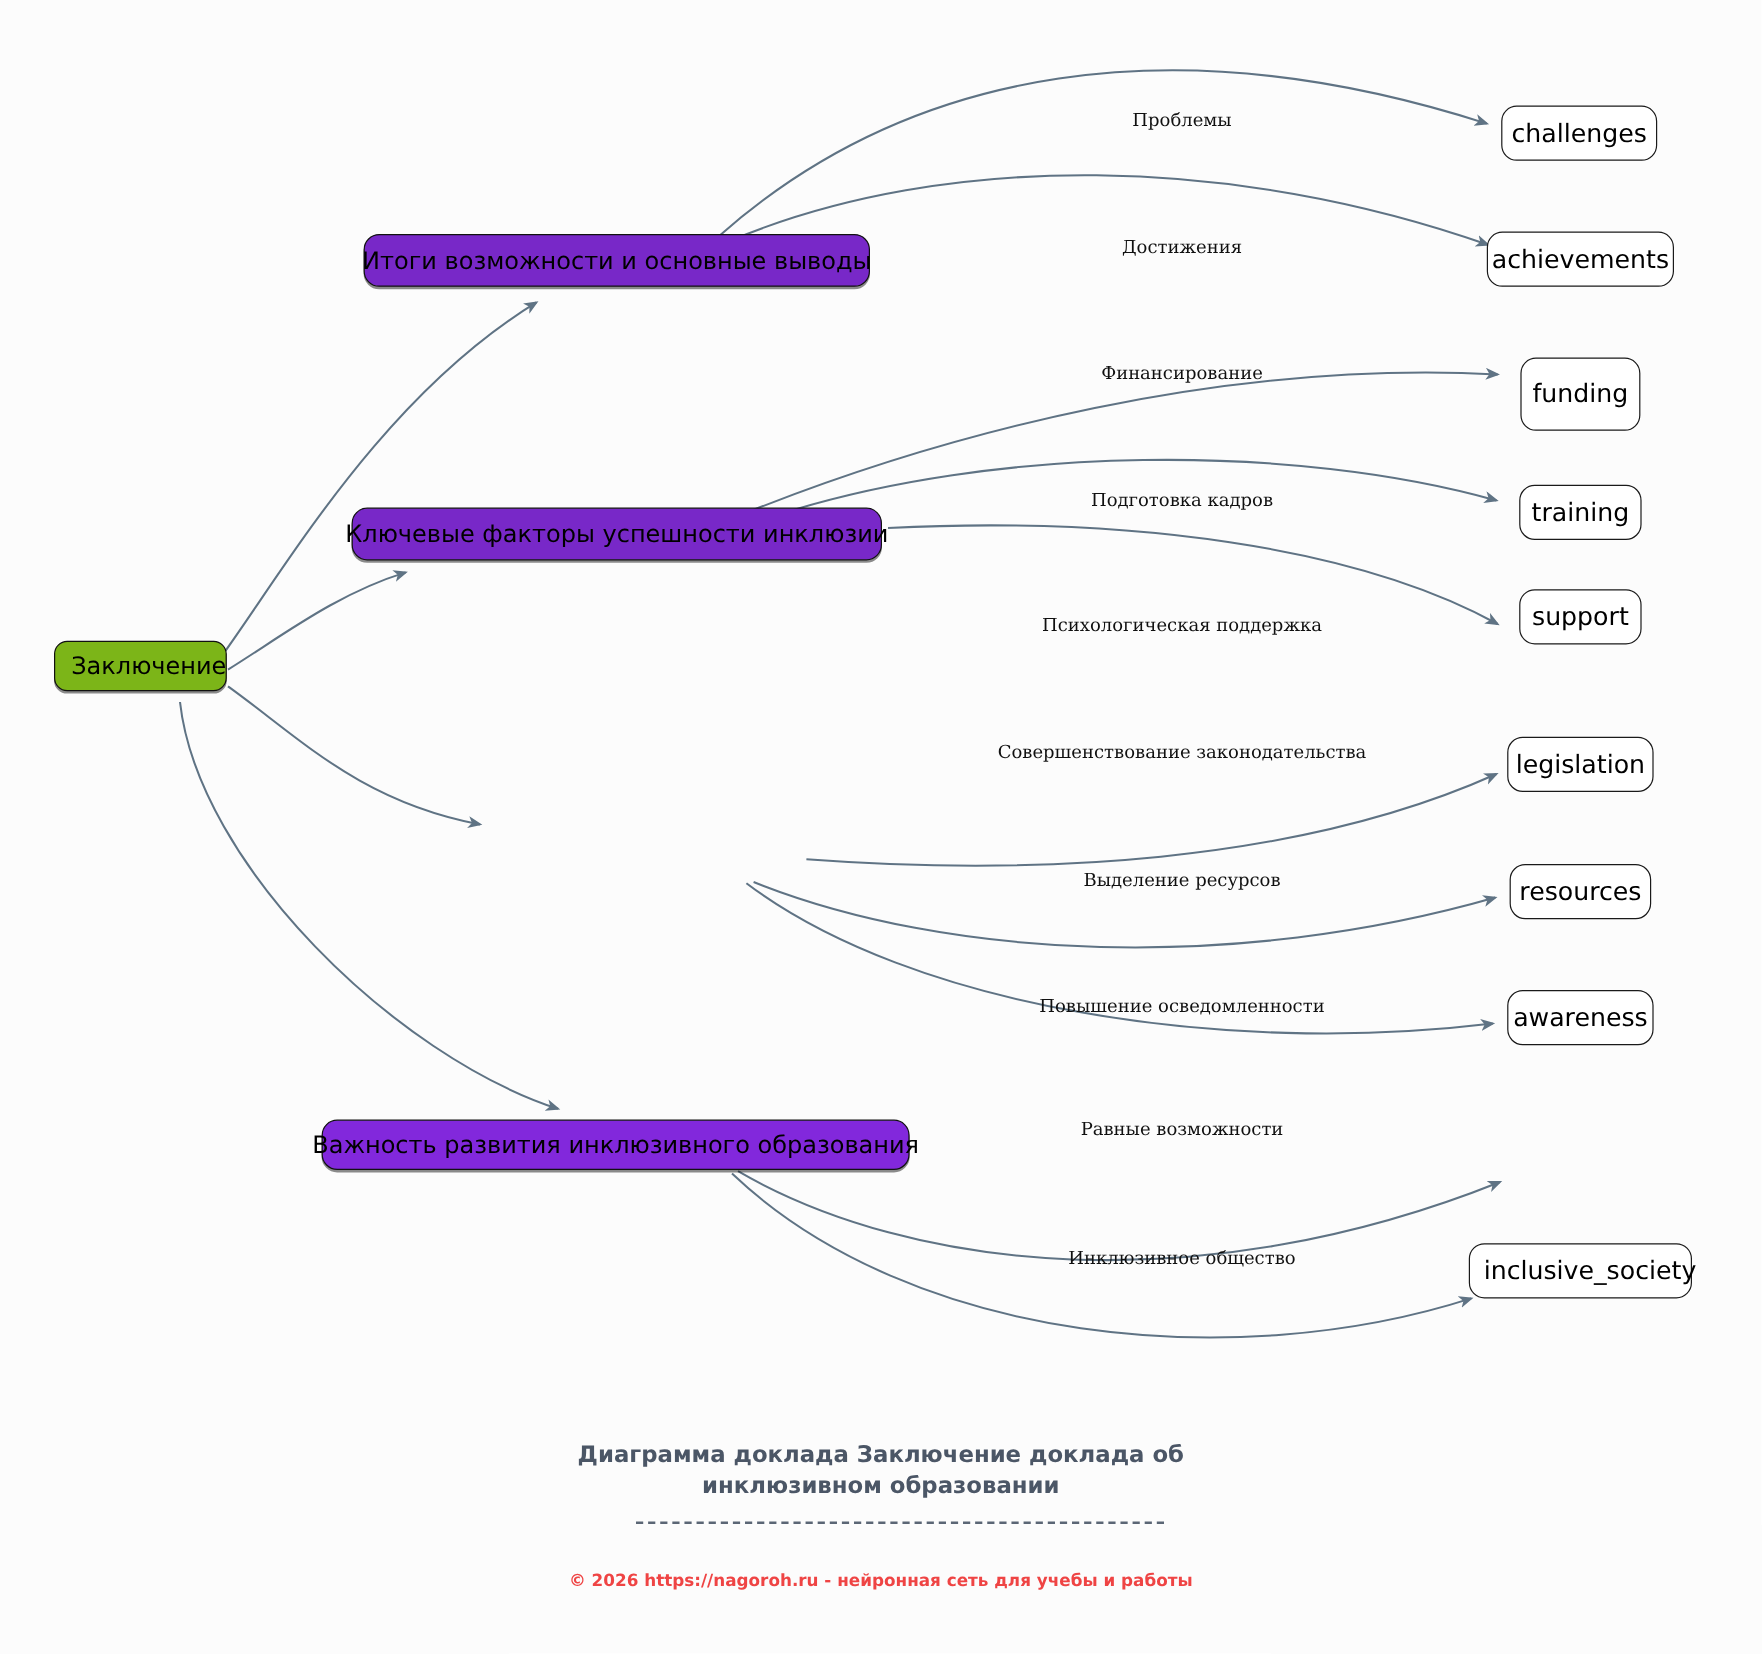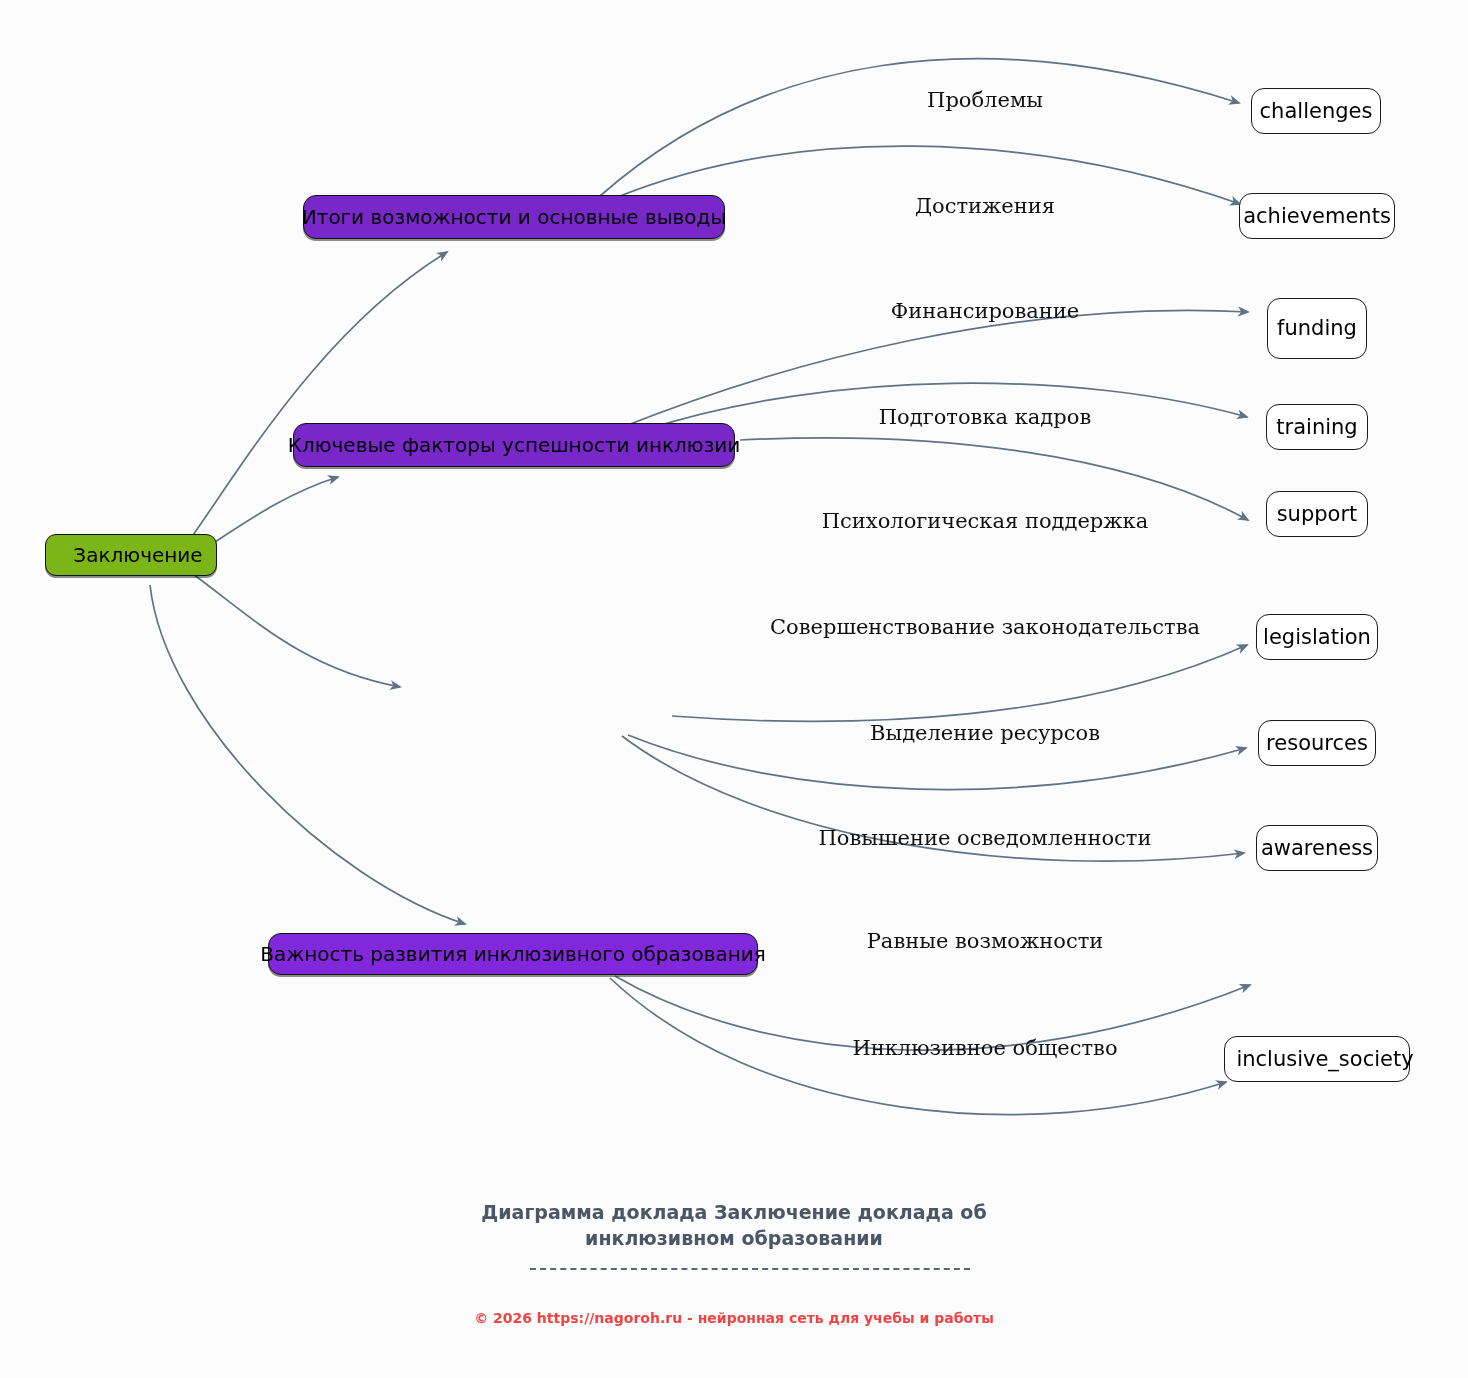--- a/index.html
+++ b/index.html
@@ -51,21 +51,21 @@
   }
   .node-leaf {
     background: #ffffff;
     border: 1.5px solid #1a1a1a;
     border-radius: 13px;
     font-size: 21px;
   }
   .edge-label {
     position: absolute;
     font-family: "DejaVu Serif", serif;
-    font-size: 21px;
+    font-size: 15px;
     color: #101010;
     white-space: nowrap;
     transform: translate(-50%, -50%);
     z-index: 4;
     background: transparent;
   }
   .footer {
     position: absolute;
     left: 0;
     width: 1468px;
@@ -122,21 +122,21 @@
 
       <path d="M 672,716 C 860,730 1080,720 1247,645"></path>
       <path d="M 628,735 C 790,800 1030,810 1246,748"></path>
       <path d="M 622,736 C 760,840 1020,880 1244,853"></path>
 
       <path d="M 615,976 C 760,1060 1000,1085 1250,985"></path>
       <path d="M 610,978 C 760,1120 1030,1145 1226,1082"></path>
     </g>
   </svg>
 
-  <div class="node node-root" style="left:45px; top:534px; width:172px; height:42px;padding-left:14px;">
+  <div class="node node-root" style="left:45px; top:534px; width:144px; height:42px;padding-left:14px;">
     <span>Заключение</span>
   </div>
 
   <div class="node node-branch" style="left:303px; top:195px; width:422px; height:44px;">
     <span>Итоги возможности и основные выводы</span>
   </div>
 
   <div class="node node-branch" style="left:293px; top:423px; width:442px; height:44px;">
     <span>Ключевые факторы успешности инклюзии</span>
   </div>

